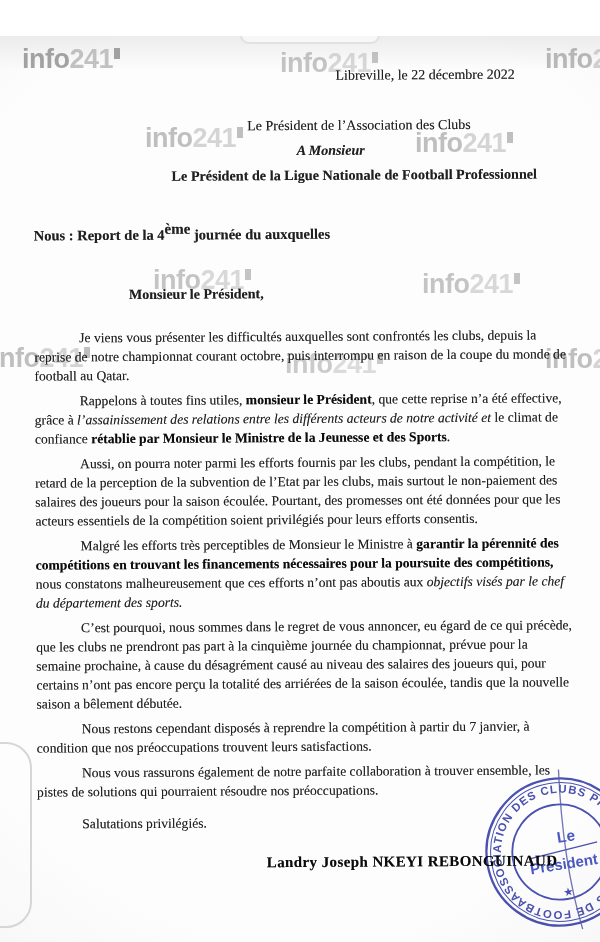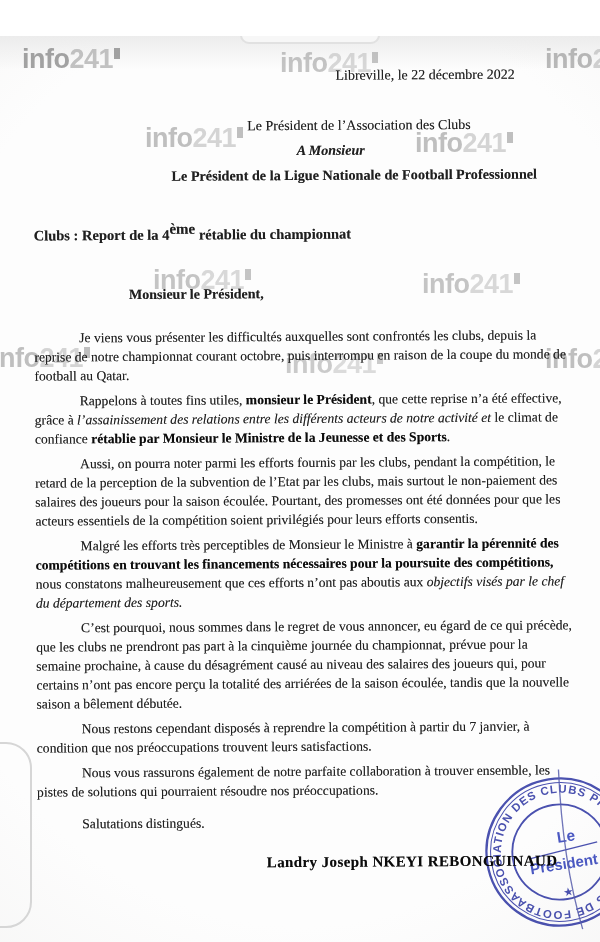--- a/index.html
+++ b/index.html
@@ -86,31 +86,31 @@
   <div class="wm" style="left:422px;top:235px;opacity:.5"><span class="wm-info">info</span><span class="wm-241">241</span><span class="wm-cursor"></span></div>
   <div class="wm" style="left:-8px;top:309px;opacity:.55"><span class="wm-info">info</span><span class="wm-241">241</span><span class="wm-cursor"></span></div>
   <div class="wm" style="left:285px;top:315px;opacity:.45"><span class="wm-info">info</span><span class="wm-241">241</span><span class="wm-cursor"></span></div>
   <div class="wm" style="left:545px;top:310px;opacity:.55"><span class="wm-info">info</span><span class="wm-241">241</span></div>
 
   <div class="letter">
     <div class="date-line">Libreville, le 22 décembre 2022</div>
     <div class="from-line">Le Président de l’Association des Clubs</div>
     <div class="to-intro">A Monsieur</div>
     <div class="to-line">Le Président de la Ligue Nationale de Football Professionnel</div>
-    <div class="subject"><span>Clubs :</span><span> Report de la 4</span><sup>ème</sup><span> rétablie du championnat</span></div>
+    <div class="subject"><span>Nous :</span><span> Report de la 4</span><sup>ème</sup><span> journée du auxquelles</span></div>
     <div class="salutation">Monsieur le Président,</div>
     <div class="paras">
         <p><span class="seg-n">Je viens vous présenter les difficultés auxquelles sont confrontés les clubs, depuis la reprise de notre championnat courant octobre, puis interrompu en raison de la coupe du monde de football au Qatar.</span></p>
         <p><span class="seg-n">Rappelons à toutes fins utiles, </span><span class="seg-b">monsieur le Président</span><span class="seg-n">, que cette reprise n’a été effective, grâce à </span><span class="seg-i">l’assainissement des relations entre les différents acteurs de notre activité et</span><span class="seg-n"> le climat de confiance </span><span class="seg-b">rétablie par Monsieur le Ministre de la Jeunesse et des Sports</span><span class="seg-n">.</span></p>
         <p><span class="seg-n">Aussi, on pourra noter parmi les efforts fournis par les clubs, pendant la compétition, le retard de la perception de la subvention de l’Etat par les clubs, mais surtout le non-paiement des salaires des joueurs pour la saison écoulée. Pourtant, des promesses ont été données pour que les acteurs essentiels de la compétition soient privilégiés pour leurs efforts consentis.</span></p>
         <p><span class="seg-n">Malgré les efforts très perceptibles de Monsieur le Ministre à </span><span class="seg-b">garantir la pérennité des compétitions en trouvant les financements nécessaires pour la poursuite des compétitions,</span><span class="seg-n"> nous constatons malheureusement que ces efforts n’ont pas aboutis aux </span><span class="seg-i">objectifs visés par le chef du département des sports.</span></p>
         <p><span class="seg-n">C’est pourquoi, nous sommes dans le regret de vous annoncer, eu égard de ce qui précède, que les clubs ne prendront pas part à la cinquième journée du championnat, prévue pour la semaine prochaine, à cause du désagrément causé au niveau des salaires des joueurs qui, pour certains n’ont pas encore perçu la totalité des arriérées de la saison écoulée, tandis que la nouvelle saison a bêlement débutée.</span></p>
         <p><span class="seg-n">Nous restons cependant disposés à reprendre la compétition à partir du 7 janvier, à condition que nos préoccupations trouvent leurs satisfactions.</span></p>
         <p><span class="seg-n">Nous vous rassurons également de notre parfaite collaboration à trouver ensemble, les pistes de solutions qui pourraient résoudre nos préoccupations.</span></p>
-        <p><span class="seg-n">Salutations distingués.</span></p>
+        <p><span class="seg-n">Salutations privilégiés.</span></p>
       </div>
     <div class="signature">Landry Joseph NKEYI REBONGUINAUD</div>
   </div>
 
   <svg class="stamp" width="176" height="176" viewBox="0 0 170 170">
     <g fill="none" stroke="#3b43ab" stroke-width="2.2">
       <circle cx="85" cy="85" r="71"></circle>
       <circle cx="85" cy="85" r="67" stroke-width="1"></circle>
       <circle cx="85" cy="85" r="46" stroke-width="1.8"></circle>
     </g>

